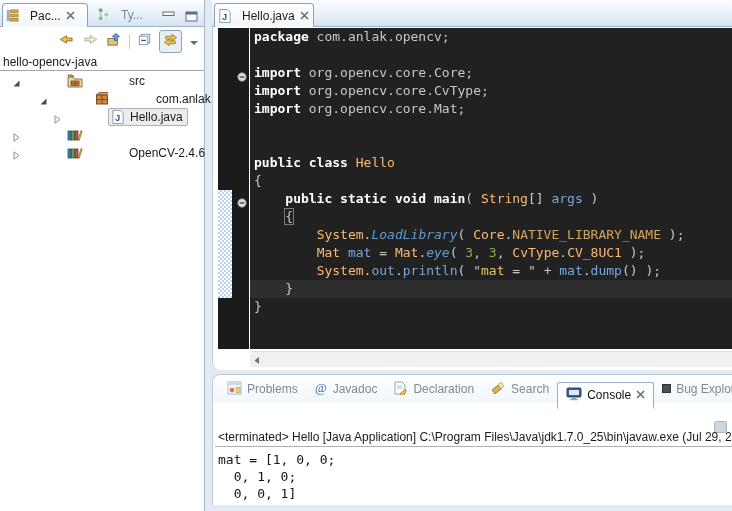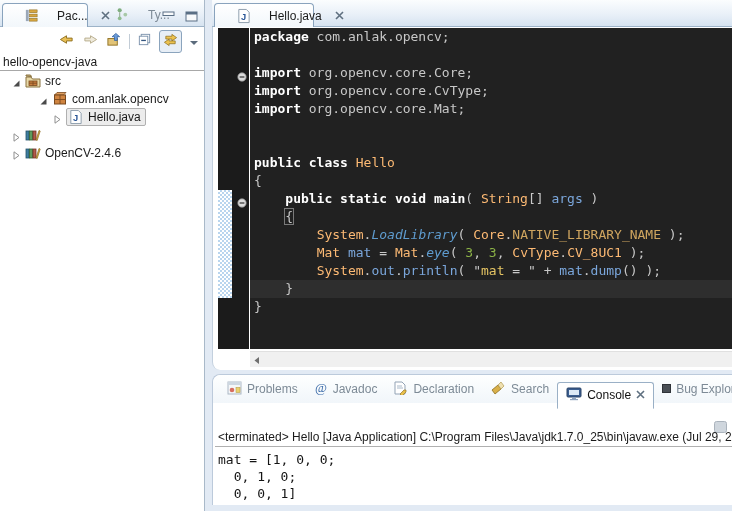--- a/index.html
+++ b/index.html
@@ -5,32 +5,32 @@
   * { margin:0; padding:0; box-sizing:border-box; }
   html,body { width:732px; height:511px; overflow:hidden; }
   body { font-family:"Liberation Sans",sans-serif; }
   .root { position:relative; width:732px; height:511px; background:#e2eaf4; overflow:hidden; }
 
   
   .panel-left { position:absolute; left:0; top:0; width:205px; height:511px; background:#ffffff; border-right:1px solid #a9b9c9; }
   .tabbar { position:absolute; left:0; top:0; right:0; height:27px;
             background:linear-gradient(180deg,#fbfdfe 0%,#e9f0f8 55%,#d6e3f0 100%);
             border-bottom:1px solid #9db3c8; }
-  .tab { position:absolute; top:3px; height:24px; display:flex; align-items:center; gap:13px;
-         padding:0 21px; font-size:12px; color:#7d8a96; white-space:nowrap; }
+  .tab { position:absolute; top:3px; height:24px; display:flex; align-items:center; gap:5px;
+         padding:0 2px; font-size:12px; color:#7d8a96; white-space:nowrap; }
   .tab.active { background:linear-gradient(#ffffff,#f2f7fb); border:1px solid #89a3bd; border-bottom:none;
                 border-radius:4px 4px 0 0; color:#1c1c1c; }
   .winbtns { position:absolute; top:8px; right:6px; display:flex; gap:10px; }
   .lp-toolbar { position:absolute; top:30px; right:5px; display:flex; align-items:center; gap:7px; }
   .tb-sep { width:1px; height:15px; background:#c2ccd6; }
   .pressed { background:#e7eef6; border:1px solid #8ba4bd; border-radius:3px; padding:1px 2px; }
   .proj-root { position:absolute; top:55px; left:3px; font-size:12px; color:#1a1a1a; }
   .proj-underline { position:absolute; top:70px; left:0; right:0; height:1px; background:#a8a8a8; }
   .tree { position:absolute; top:72px; left:0; right:0; }
-  .tree-row { height:18px; display:flex; align-items:center; font-size:12px; color:#1a1a1a; white-space:nowrap; }
+  .tree-row { height:18px; display:flex; align-items:center; font-size:12px; color:#1a1a1a; white-space:nowrap;gap:42px; }
   .tree-arrow { width:9px; height:9px; flex:0 0 9px; margin-right:4px; }
   .tree-icon { width:16px; height:16px; flex:0 0 16px; margin-right:4px; }
   .sel-box { display:inline-flex; align-items:center; background:#ececec; border:1px solid #b0b0b0;
              border-radius:2px; padding:0 4px 0 1px; height:18px; }
   .sel-box .tree-icon { margin-right:4px; }
 
   
   .editor-group { position:absolute; left:212px; top:0; width:520px; height:370px; }
   .editor-frame { position:absolute; top:27px; left:0; width:520px; height:343px; background:#ffffff;
                   border-left:1px solid #c3d0de; border-bottom-left-radius:8px; }

